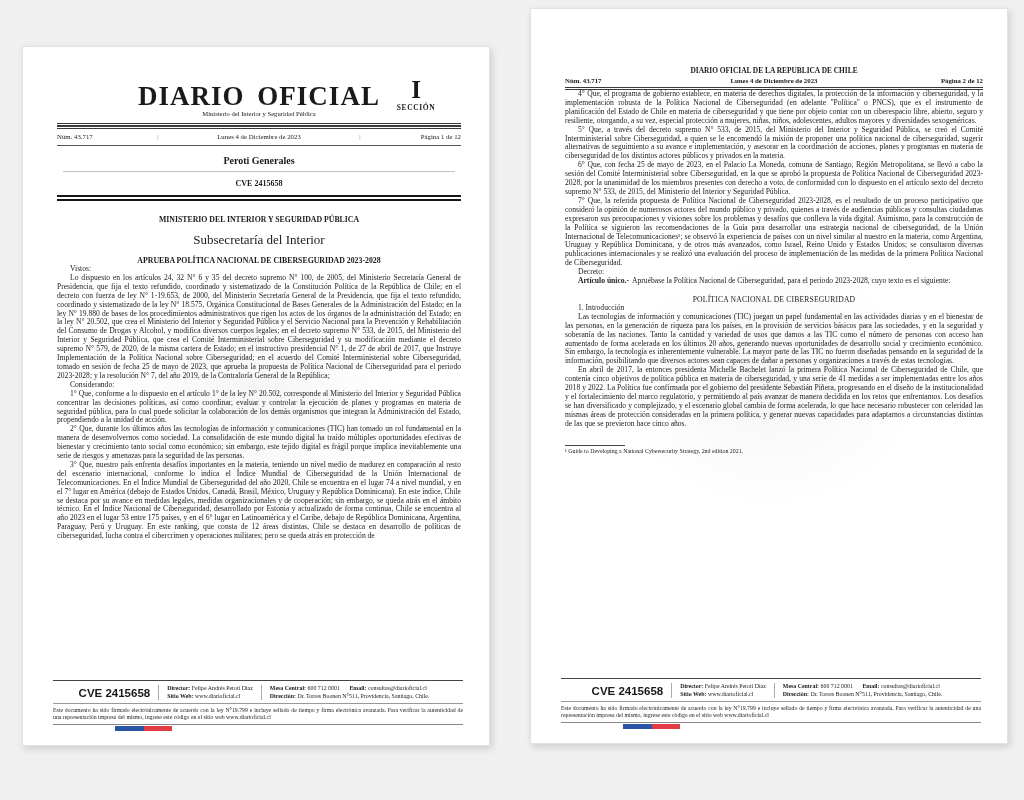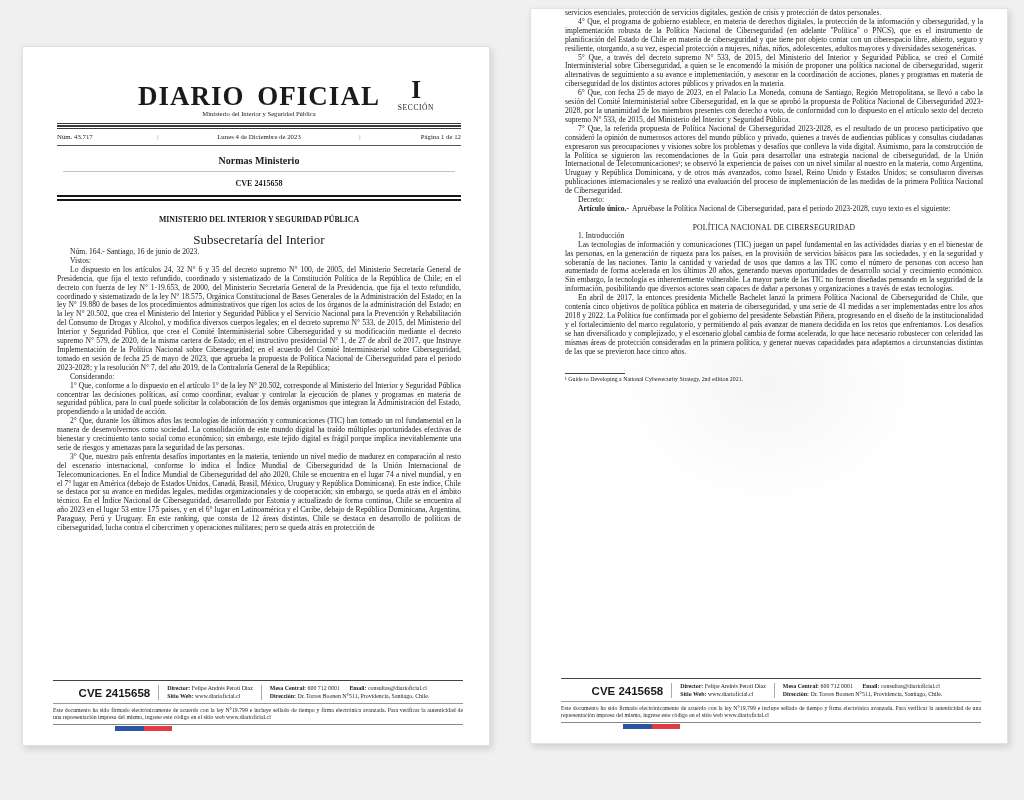--- a/index.html
+++ b/index.html
@@ -30,21 +30,21 @@
   .content-1 { padding: 0 28px 0 34px; }
   .content-2 { padding: 0 24px 0 34px; }
 
   
   .masthead { position: relative; text-align: center; padding-top: 36px; }
   .doj-title { font-size: 27px; font-weight: bold; letter-spacing: 1px; word-spacing: 5px; line-height: 26px; }
   .doj-sub { font-size: 11.5px; letter-spacing: 0.6px; margin-top: 1px; }
   .doj-min { font-size: 6.6px; margin-top: 1px; padding-bottom: 6px; }
   .section-box { position: absolute; right: 8px; top: 32px; width: 74px; text-align: center; }
   .sec-i { font-size: 25px; font-weight: bold; line-height: 22px; }
-  .sec-label { font-size: 7.5px; font-weight: normal; letter-spacing: 0.6px; margin-top: 2px; }
+  .sec-label { font-size: 7.5px; font-weight: bold; letter-spacing: 0.6px; margin-top: 2px; }
 
   .rule-dbl { height: 3px; border-top: 1px solid #3a3a3a; border-bottom: 1px solid #3a3a3a; }
   .banner { text-align: center; font-weight: bold; font-size: 8.8px; padding: 3px 0 4px; letter-spacing: 0.2px; }
   .info-row { display: flex; align-items: center; font-size: 6.8px; padding: 4px 0 5px; border-bottom: 1px solid #555; }
   .info-row .l { flex: 1; text-align: left; }
   .info-row .c { flex: 2; text-align: center; }
   .info-row .r { flex: 1; text-align: right; }
   .info-row .pipe { color: #777; padding: 0 2px; }
   .normas { text-align: center; font-weight: bold; font-size: 10px; margin-top: 9px; }
   .thin-gray { border-top: 1px solid #c2c2c2; margin: 5px 6px 0; }
@@ -110,29 +110,29 @@
     <div class="rule-dbl"></div>
 
     <div class="info-row">
       <span class="l">Núm. 43.717</span>
       <span class="pipe">|</span>
       <span class="c">Lunes 4 de Diciembre de 2023</span>
       <span class="pipe">|</span>
       <span class="r">Página 1 de 12</span>
     </div>
 
-    <div class="normas">Normas Ministerio</div>
+    <div class="normas">Peroti Generales</div>
     <div class="thin-gray"></div>
     <div class="cve-head">CVE 2415658</div>
     <div class="rule-thick"></div>
 
     <div class="org">MINISTERIO DEL INTERIOR Y SEGURIDAD PÚBLICA</div>
     <div class="sub-org">Subsecretaría del Interior</div>
-
-    <p class="body-line gap">Núm. 164.- Santiago, 16 de junio de 2023.</p>
+    <div class="doc-title">APRUEBA POLÍTICA NACIONAL DE CIBERSEGURIDAD 2023-2028</div>
+
     <p class="body-line gap">Vistos:</p>
     <p class="body-p gap">Lo dispuesto en los artículos 24, 32 N° 6 y 35 del decreto supremo N° 100, de 2005, del Ministerio Secretaría General de Presidencia, que fija el texto refundido, coordinado y sistematizado de la Constitución Política de la República de Chile; en el decreto con fuerza de ley N° 1-19.653, de 2000, del Ministerio Secretaría General de la Presidencia, que fija el texto refundido, coordinado y sistematizado de la ley N° 18.575, Orgánica Constitucional de Bases Generales de la Administración del Estado; en la ley N° 19.880 de bases de los procedimientos administrativos que rigen los actos de los órganos de la administración del Estado; en la ley N° 20.502, que crea el Ministerio del Interior y Seguridad Pública y el Servicio Nacional para la Prevención y Rehabilitación del Consumo de Drogas y Alcohol, y modifica diversos cuerpos legales; en el decreto supremo N° 533, de 2015, del Ministerio del Interior y Seguridad Pública, que crea el Comité Interministerial sobre Ciberseguridad y su modificación mediante el decreto supremo N° 579, de 2020, de la misma cartera de Estado; en el instructivo presidencial N° 1, de 27 de abril de 2017, que Instruye Implementación de la Política Nacional sobre Ciberseguridad; en el acuerdo del Comité Interministerial sobre Ciberseguridad, tomado en sesión de fecha 25 de mayo de 2023, que aprueba la propuesta de Política Nacional de Ciberseguridad para el periodo 2023-2028; y la resolución N° 7, del año 2019, de la Contraloría General de la República;</p>
     <p class="body-line gap">Considerando:</p>
     <p class="body-p gap">1° Que, conforme a lo dispuesto en el artículo 1° de la ley N° 20.502, corresponde al Ministerio del Interior y Seguridad Pública concentrar las decisiones políticas, así como coordinar, evaluar y controlar la ejecución de planes y programas en materia de seguridad pública, para lo cual puede solicitar la colaboración de los demás organismos que integran la Administración del Estado, propendiendo a la unidad de acción.</p>
     <p class="body-p">2° Que, durante los últimos años las tecnologías de información y comunicaciones (TIC) han tomado un rol fundamental en la manera de desenvolvernos como sociedad. La consolidación de este mundo digital ha traído múltiples oportunidades efectivas de bienestar y crecimiento tanto social como económico; sin embargo, este tejido digital es frágil porque implica inevitablemente una serie de riesgos y amenazas para la seguridad de las personas.</p>
     <p class="body-p">3° Que, nuestro país enfrenta desafíos importantes en la materia, teniendo un nivel medio de madurez en comparación al resto del escenario internacional, conforme lo indica el Índice Mundial de Ciberseguridad de la Unión Internacional de Telecomunicaciones. En el Índice Mundial de Ciberseguridad del año 2020, Chile se encuentra en el lugar 74 a nivel mundial, y en el 7° lugar en América (debajo de Estados Unidos, Canadá, Brasil, México, Uruguay y República Dominicana). En este índice, Chile se destaca por su avance en medidas legales, medidas organizacionales y de cooperación; sin embargo, se queda atrás en el ámbito técnico. En el Índice Nacional de Ciberseguridad, desarrollado por Estonia y actualizado de forma continua, Chile se encuentra al año 2023 en el lugar 53 entre 175 países, y en el 6° lugar en Latinoamérica y el Caribe, debajo de República Dominicana, Argentina, Paraguay, Perú y Uruguay. En este ranking, que consta de 12 áreas distintas, Chile se destaca en desarrollo de políticas de ciberseguridad, lucha contra el cibercrimen y operaciones militares; pero se queda atrás en protección de</p>
   </div>
 
   <div class="page-footer">
     <div class="pf-topline"></div>
@@ -158,22 +158,30 @@
     <div class="flag-bar">
       <span class="flag-blue"></span>
       <span class="flag-red"></span>
     </div>
   </div>
 </div>
 
 <div class="page" id="page-2">
   <div class="content-2">
 
-
-    <p class="body-p no-indent gap">servicios esenciales, protección de servicios digitales, gestión de crisis y protección de datos personales.</p>
+    <div class="p2-header">
+      <div class="p2-title">DIARIO OFICIAL DE LA REPUBLICA DE CHILE</div>
+      <div class="p2-row">
+        <span class="l">Núm. 43.717</span>
+        <span class="c">Lunes 4 de Diciembre de 2023</span>
+        <span class="r">Página 2 de 12</span>
+      </div>
+      <div class="p2-rule"></div>
+    </div>
+
     <p class="body-p">4° Que, el programa de gobierno establece, en materia de derechos digitales, la protección de la información y ciberseguridad, y la implementación robusta de la Política Nacional de Ciberseguridad (en adelante "Política" o PNCS), que es el instrumento de planificación del Estado de Chile en materia de ciberseguridad y que tiene por objeto contar con un ciberespacio libre, abierto, seguro y resiliente, otorgando, a su vez, especial protección a mujeres, niñas, niños, adolescentes, adultos mayores y diversidades sexogenéricas.</p>
     <p class="body-p">5° Que, a través del decreto supremo N° 533, de 2015, del Ministerio del Interior y Seguridad Pública, se creó el Comité Interministerial sobre Ciberseguridad, a quien se le encomendó la misión de proponer una política nacional de ciberseguridad, sugerir alternativas de seguimiento a su avance e implementación, y asesorar en la coordinación de acciones, planes y programas en materia de ciberseguridad de los distintos actores públicos y privados en la materia.</p>
     <p class="body-p">6° Que, con fecha 25 de mayo de 2023, en el Palacio La Moneda, comuna de Santiago, Región Metropolitana, se llevó a cabo la sesión del Comité Interministerial sobre Ciberseguridad, en la que se aprobó la propuesta de Política Nacional de Ciberseguridad 2023-2028, por la unanimidad de los miembros presentes con derecho a voto, de conformidad con lo dispuesto en el artículo sexto del decreto supremo N° 533, de 2015, del Ministerio del Interior y Seguridad Pública.</p>
     <p class="body-p">7° Que, la referida propuesta de Política Nacional de Ciberseguridad 2023-2028, es el resultado de un proceso participativo que consideró la opinión de numerosos actores del mundo público y privado, quienes a través de audiencias públicas y consultas ciudadanas expresaron sus preocupaciones y visiones sobre los problemas y desafíos que conlleva la vida digital. Asimismo, para la construcción de la Política se siguieron las recomendaciones de la Guía para desarrollar una estrategia nacional de ciberseguridad, de la Unión Internacional de Telecomunicaciones¹; se observó la experiencia de países con un nivel similar al nuestro en la materia, como Argentina, Uruguay y República Dominicana, y de otros más avanzados, como Israel, Reino Unido y Estados Unidos; se consultaron diversas publicaciones internacionales y se realizó una evaluación del proceso de implementación de las medidas de la primera Política Nacional de Ciberseguridad.</p>
 
     <p class="body-line gap">Decreto:</p>
 
     <p class="body-p gap"><b class="lead-b">Artículo único.-</b><span>Apruébase la Política Nacional de Ciberseguridad, para el periodo 2023-2028, cuyo texto es el siguiente:</span></p>
 
     <div class="policy-title">POLÍTICA NACIONAL DE CIBERSEGURIDAD</div>

